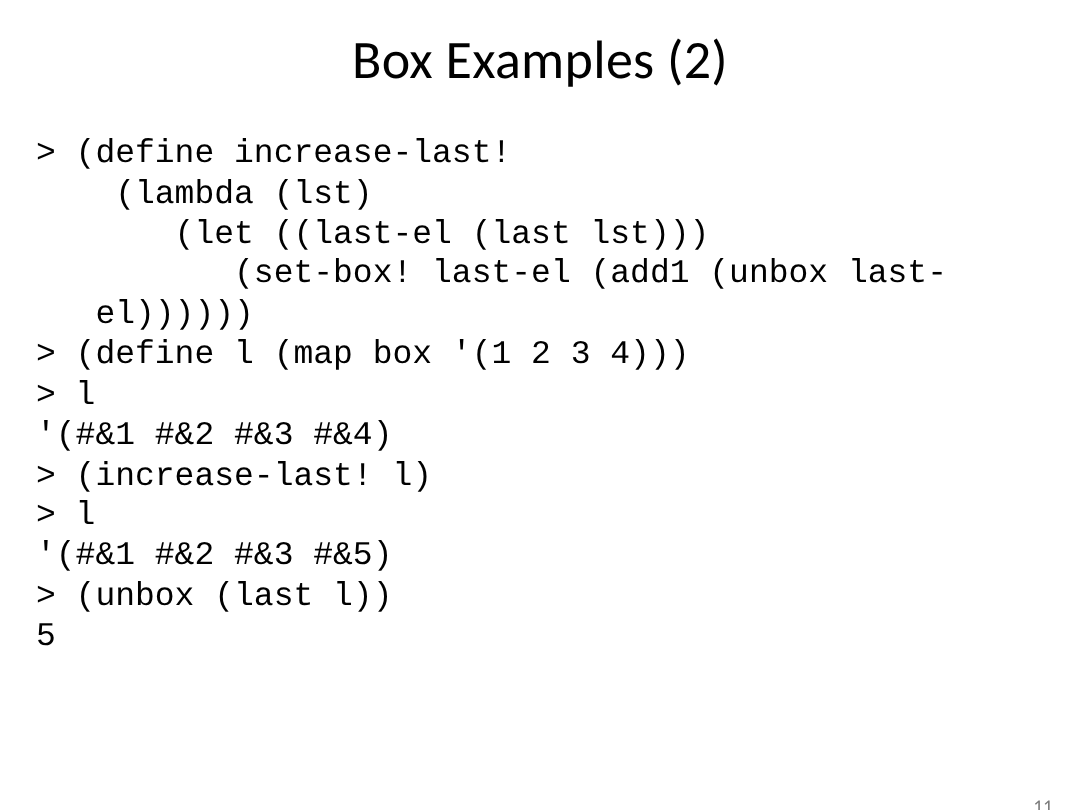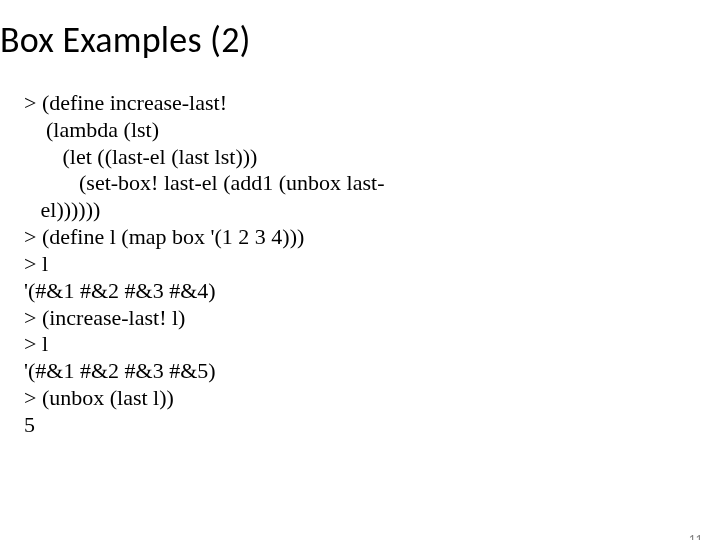--- a/index.html
+++ b/index.html
@@ -12,29 +12,29 @@
     color: #000;
     overflow: hidden;
   }
   .slide {
     position: relative;
     width: 720px;
     height: 540px;
     box-sizing: border-box;
   }
   .title {
-    text-align: left;
+    text-align: center;
     font-size: 36px;
     font-weight: 400;
     margin-top: 18px;
     margin-bottom: 28px;
     letter-spacing: 0.2px;
   }
   .code {
-    font-family: Liberation Serif, serif;
+    font-family: Liberation Mono, monospace;
     font-size: 22px;
     line-height: 1.22;
     white-space: pre;
     margin: 10px 24px 0 24px;
   }
   .pagenum {
     position: absolute;
     right: 18px;
     bottom: 12px;
     font-size: 13px;

